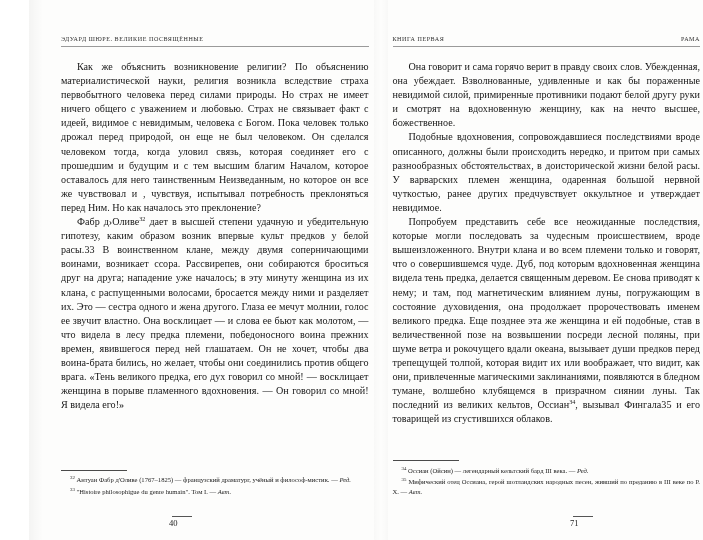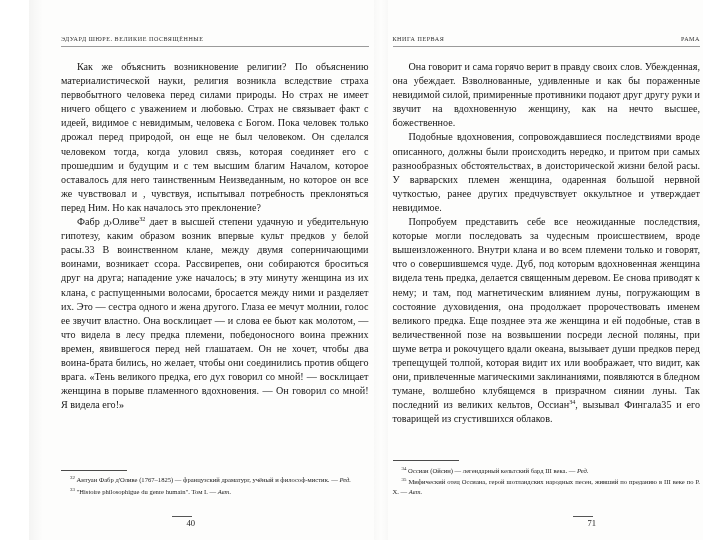--- a/index.html
+++ b/index.html
@@ -98,21 +98,21 @@
     vertical-align: super;
     line-height: 0;
   }
 
   
   .folio {
     position: absolute;
     bottom: 12px;
     font-size: 8.6px;
     color: #1b1b1b;
-    text-align: right;
+    text-align: left;
     width: 26px;
   }
   .folio .folio-rule {
     width: 20px;
     height: 0.8px;
     background: #555;
     margin: 0 auto 1px auto;
   }
   .page-left  .folio { left: 140px; }
   .page-right .folio { right: 136px; }
@@ -165,21 +165,21 @@
   </div>
 
   <div class="page page-right">
 
     <div class="runhead">
       <span class="rh-left">КНИГА ПЕРВАЯ</span>
       <span class="rh-right">РАМА</span>
     </div>
 
     <div class="body-text">
-      <p>Она говорит и сама горячо верит в правду своих слов. Убежденная, она убеждает. Взволнованные, удивленные и как бы пораженные невидимой силой, примиренные противники подают друг другу руки и звучит на вдохновенную женщину, как на нечто высшее, божественное.</p>
+      <p>Она говорит и сама горячо верит в правду своих слов. Убежденная, она убеждает. Взволнованные, удивленные и как бы пораженные невидимой силой, примиренные противники подают белой другу руки и смотрят на вдохновенную женщину, как на нечто высшее, божественное.</p>
       <p>Подобные вдохновения, сопровождавшиеся последствиями вроде описанного, должны были происходить нередко, и притом при самых разнообразных обстоятельствах, в доисторической жизни белой расы. У варварских племен женщина, одаренная большой нервной чуткостью, ранее других предчувствует оккультное и утверждает невидимое.</p>
       <p><span>Попробуем представить себе все неожиданные последствия, которые могли последовать за чудесным происшествием, вроде вышеизложенного. Внутри клана и во всем племени только и говорят, что о совершившемся чуде. Дуб, под которым вдохновенная женщина видела тень предка, делается священным деревом. Ее снова приводят к нему; и там, под магнетическим влиянием луны, погружающим в состояние духовидения, она продолжает пророчествовать именем великого предка. Еще позднее эта же женщина и ей подобные, став в величественной позе на возвышении посреди лесной поляны, при шуме ветра и рокочущего вдали океана, вызывает души предков перед трепещущей толпой, которая видит их или воображает, что видит, как они, привлеченные магическими заклинаниями, появляются в бледном тумане, волшебно клубящемся в призрачном сиянии луны. Так последний из великих кельтов, Оссиан<span class="fn-ref">34</span>, вызывал Фингала35 и его товарищей из сгустившихся облаков.</span></p>
     </div>
 
     <div class="footnotes">
       <div class="fn-rule"></div>
       <p><span class="fn-num">34</span>&nbsp;<span>Оссиан (Ойсин) — легендарный кельтский бард III века. — </span><em class="it">Ред.</em></p>
       <p><span class="fn-num">35</span>&nbsp;<span>Мифический отец Оссиана, герой шотландских народных песен, живший по преданию в III веке по Р. Х. — </span><em class="it">Авт.</em></p>
     </div>
 

